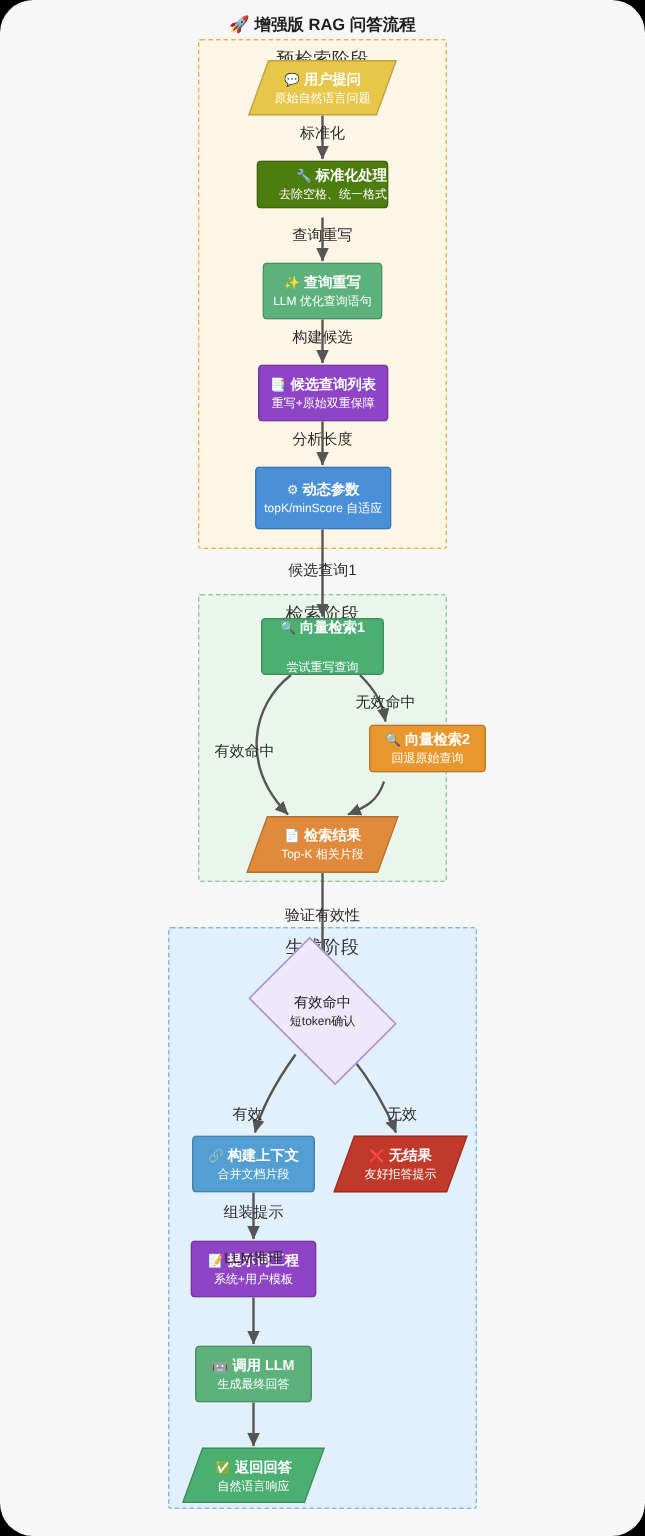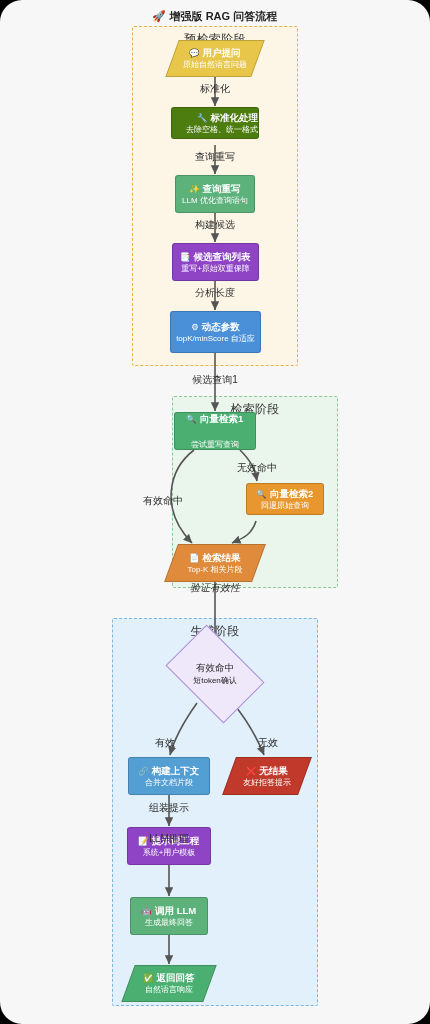--- a/index.html
+++ b/index.html
@@ -39,21 +39,20 @@
   }
   #stage-pre {
     left: 132px; top: 26px; width: 166px; height: 340px;
     background: #fdf6e7;
     border-color: #e8b24a;
   }
   #stage-ret {
     left: 132px; top: 396px; width: 166px; height: 192px;
     background: #eaf6ec;
     border-color: #8fc79a;
-    margin-left: 40px;
   }
   #stage-gen {
     left: 112px; top: 618px; width: 206px; height: 388px;
     background: #e2f0fb;
     border-color: #7fb6e0;
   }
 
   
   #page-title {
     position: absolute;
@@ -213,21 +212,21 @@
       <div class="t2">回退原始查询</div>
     </div>
 
     <div class="node para" style="left:171px; top:544px; width:88px; height:38px; background:#e08a3c;">
       <div class="inner">
         <div class="t1"><span class="ic">📄</span>
           <span>检索结果</span></div>
         <div class="t2">Top-K 相关片段</div>
       </div>
     </div>
-    <div class="elabel" style="left:165px; top:581px; width:100px;font-style:italic;">验证有效性</div>
+    <div class="elabel" style="left:165px; top:603px; width:100px;">验证有效性</div>
 
     <div class="diamond-wrap" style="left:174px; top:645px; width:82px; height:58px;">
       <div class="diamond-bg"></div>
       <div class="diamond-txt">
         <div class="t1">有效命中</div>
         <div class="t2">短token确认</div>
       </div>
     </div>
     <div class="elabel" style="left:140px; top:736px; width:50px;">有效</div>
     <div class="elabel" style="left:243px; top:736px; width:50px;">无效</div>

